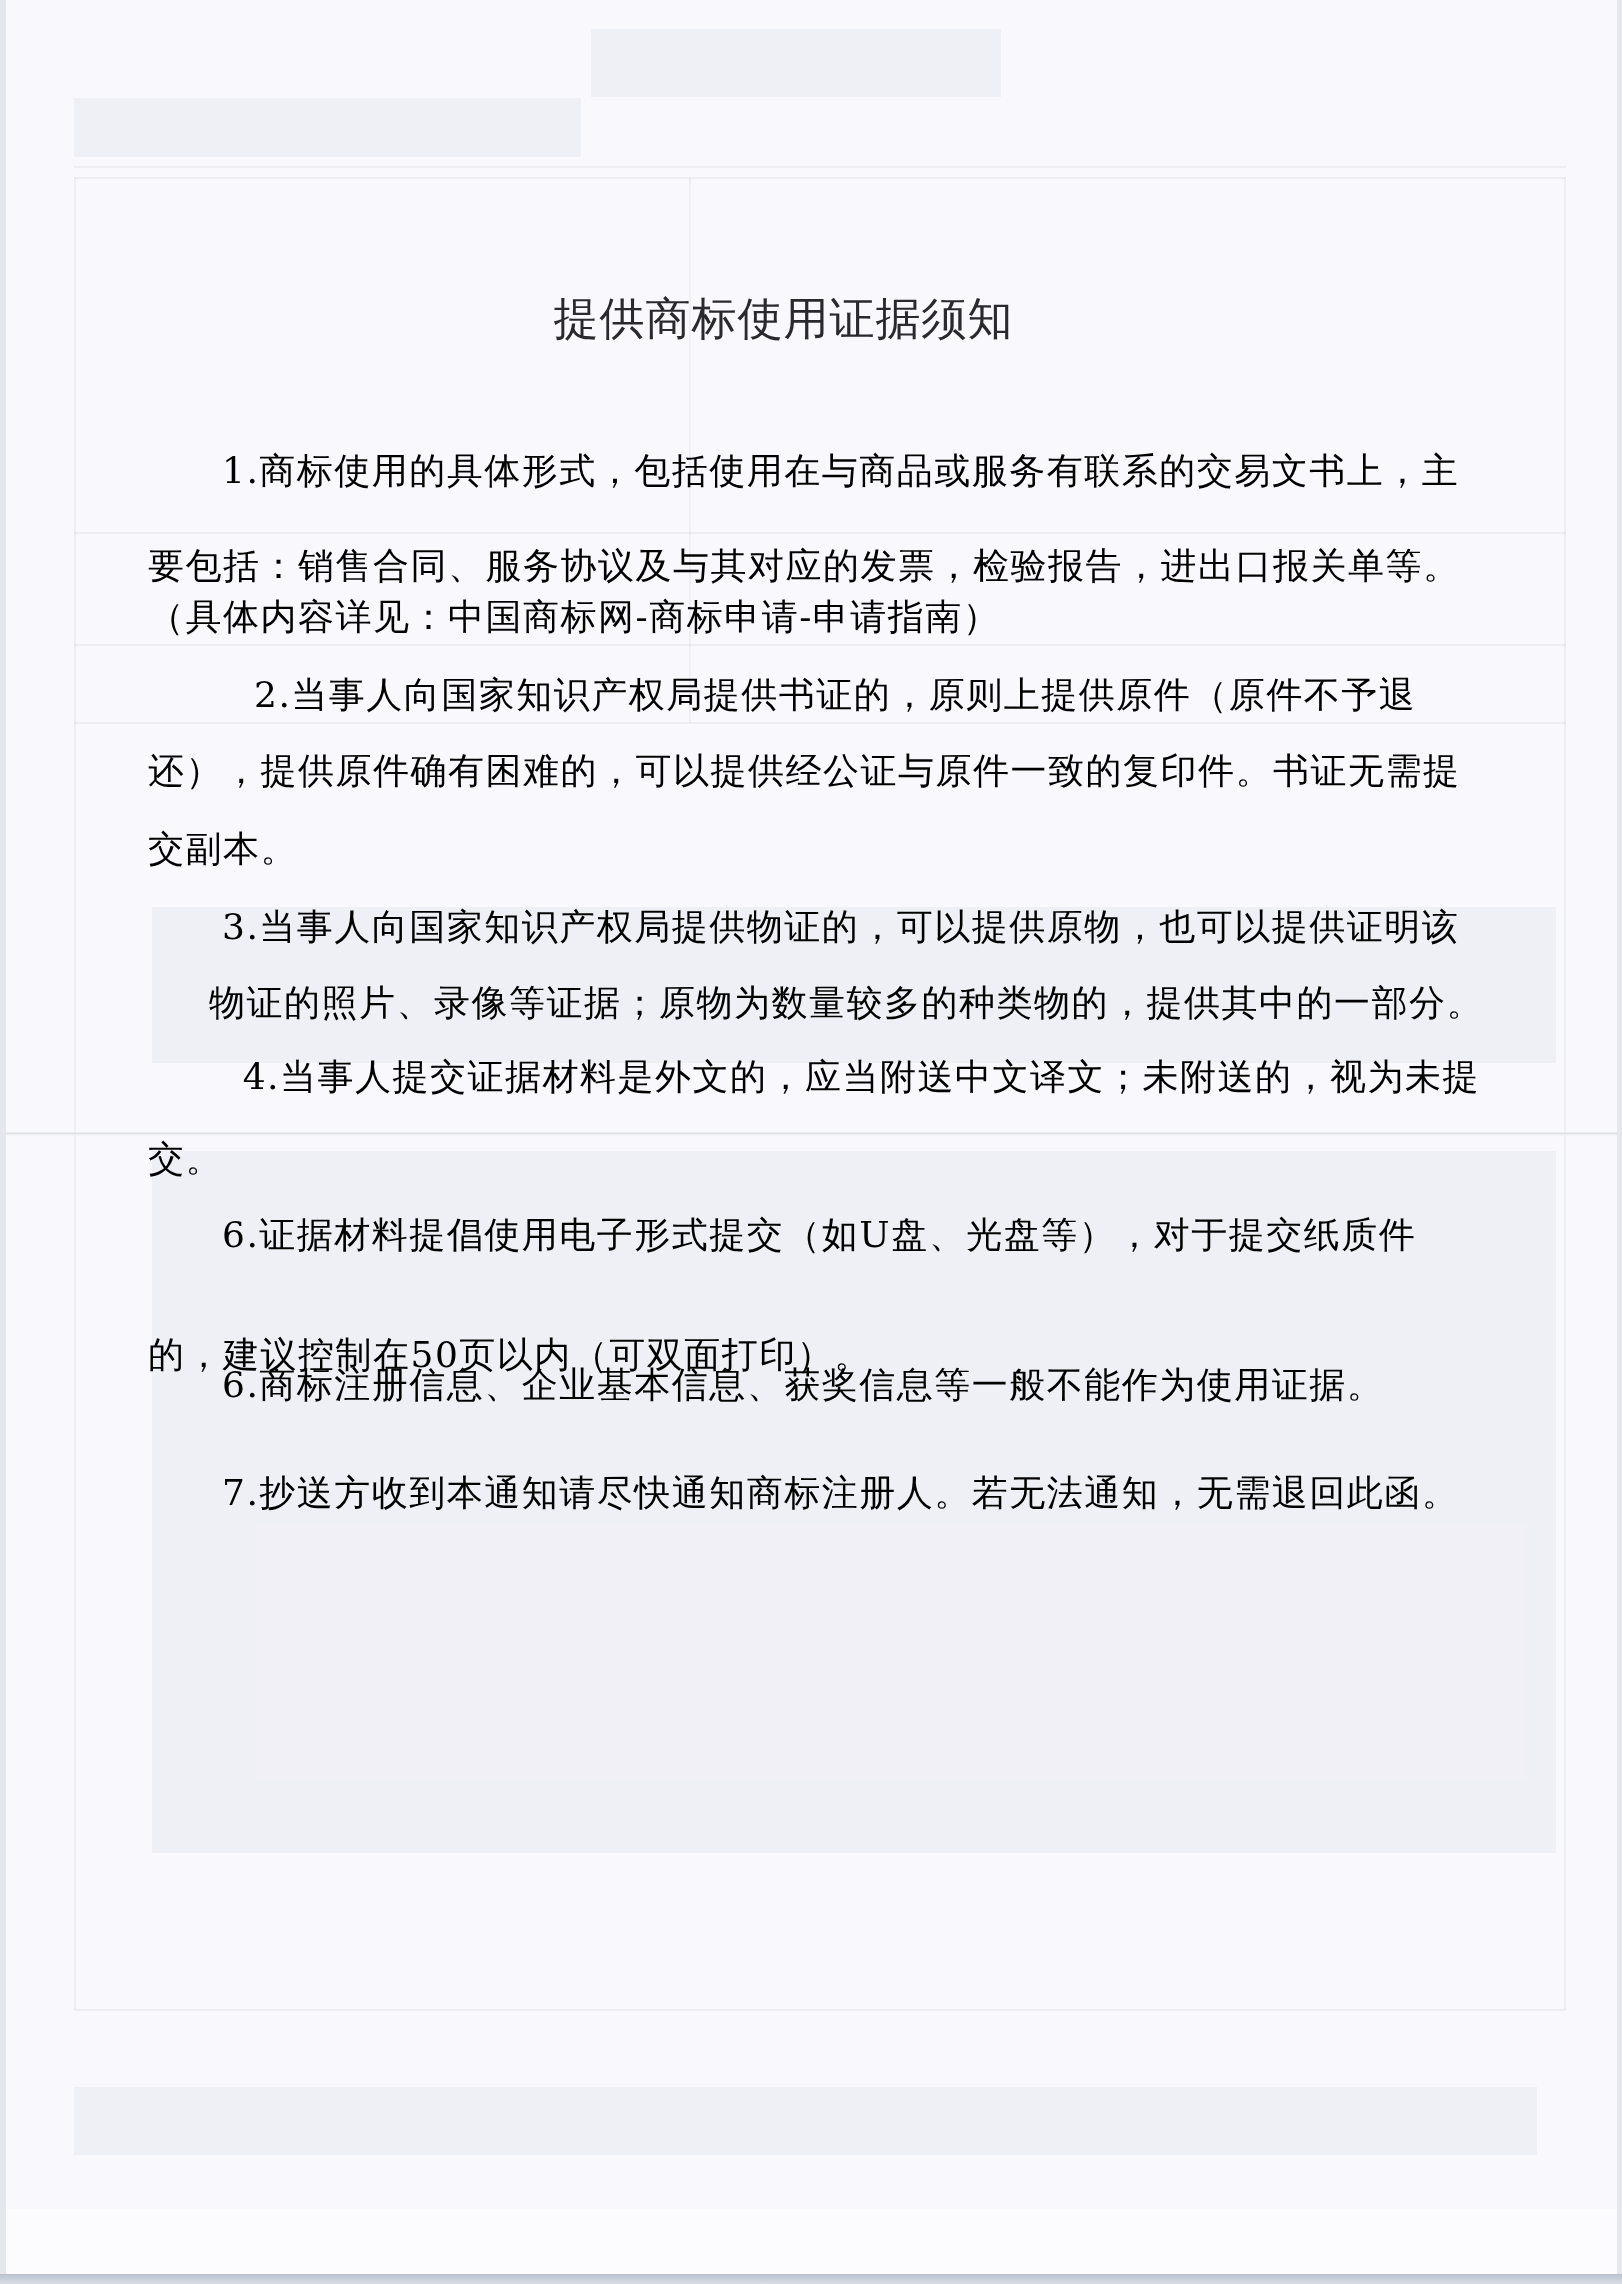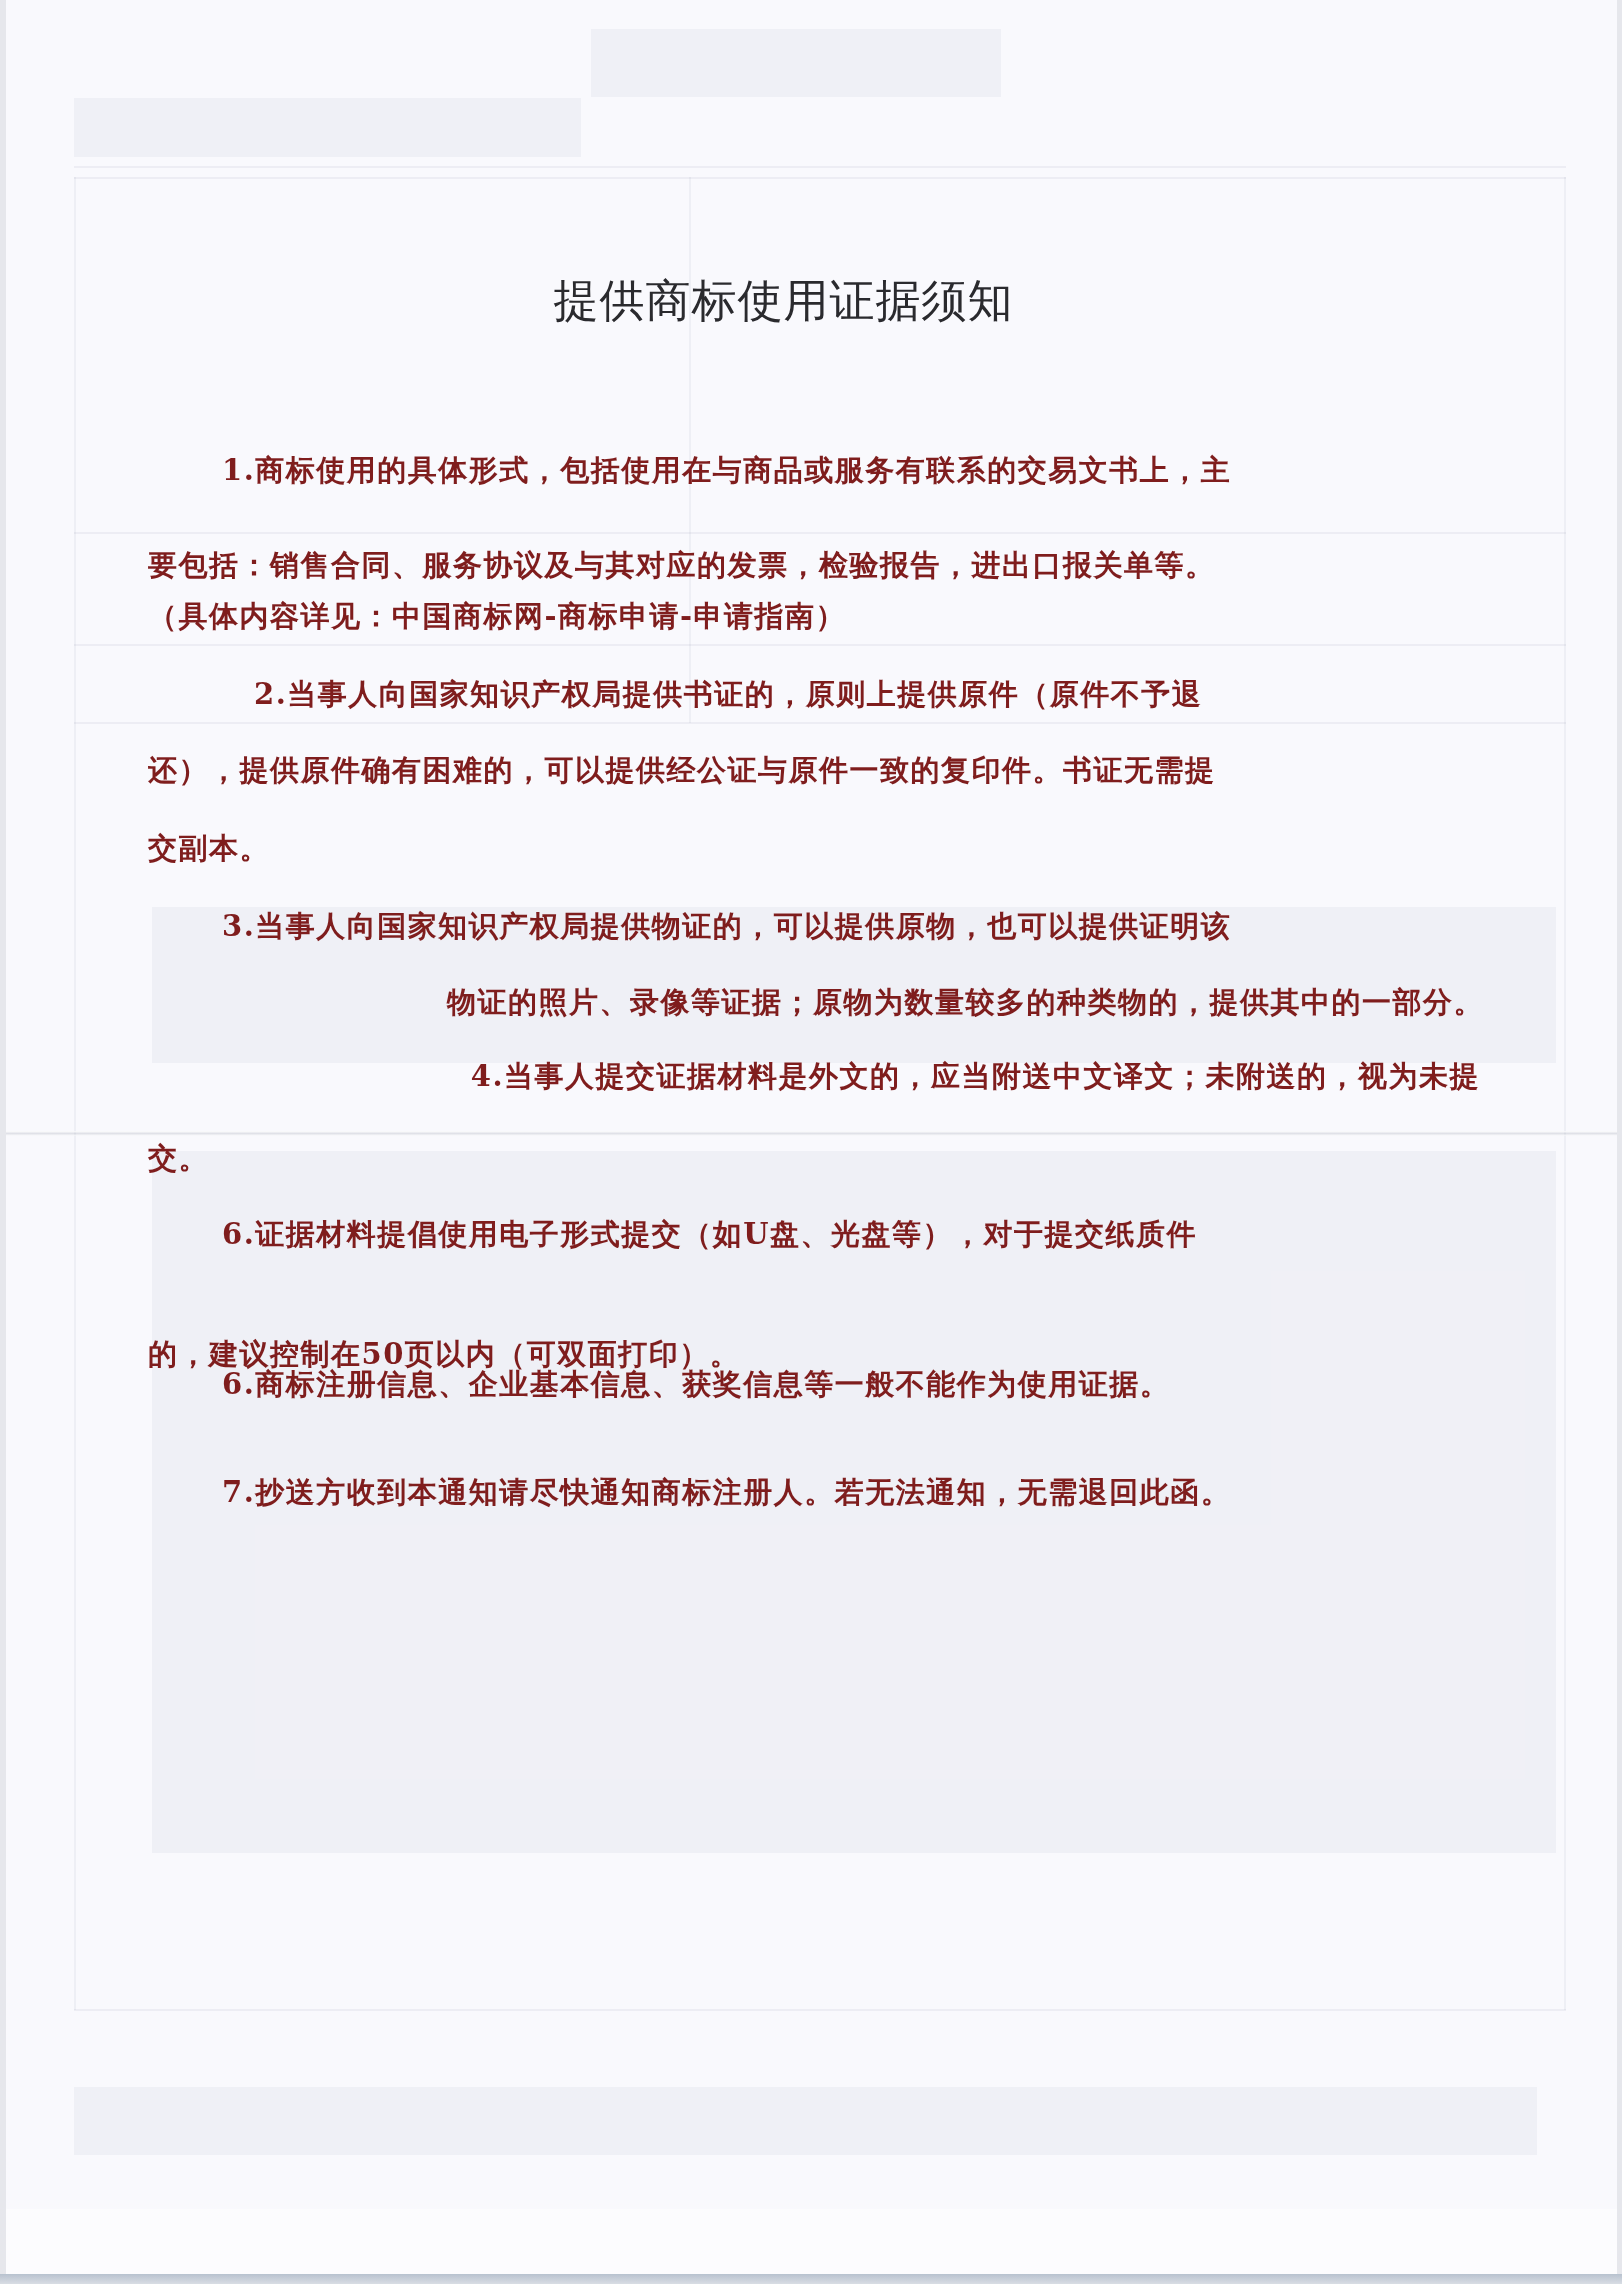--- a/index.html
+++ b/index.html
@@ -58,37 +58,36 @@
       left: 0;
       top: 1131px;
       width: 100%;
       height: 4.9px;
       background: linear-gradient(rgba(255,255,255,0.9), rgba(150,155,170,0.25), rgba(255,255,255,0.6));
     }
     .title {
       position: absolute;
       left: 0;
       width: 1567px;
-      top: 273px;
+      top: 291px;
       text-align: center;
       font-size: 45px;
       line-height: 55px;
       color: #2a2a2e;
       letter-spacing: 1px;
     }
     .line {
       position: absolute;
       left: 148px;
       width: 1336px;
-      font-size: 29px;
+      font-size: 36px;
       line-height: 47px;
-      color: #7f1d1d;
+      color: #000000;
       white-space: nowrap;
       letter-spacing: 1.5px;
-      font-weight: bold;
     }
     .indent { left: 222px; width: 1258px; }
   </style>
 </head>
 <body>
 
 <div class="page">
 
   <div class="ghost" style="left:68px;top:98px;width:507px;height:59px;"></div>
   <div class="ghost" style="left:585px;top:29px;width:410px;height:68px;"></div>

